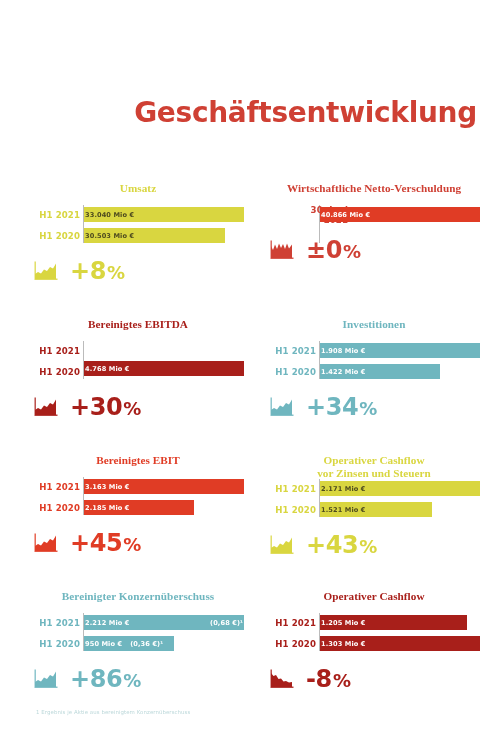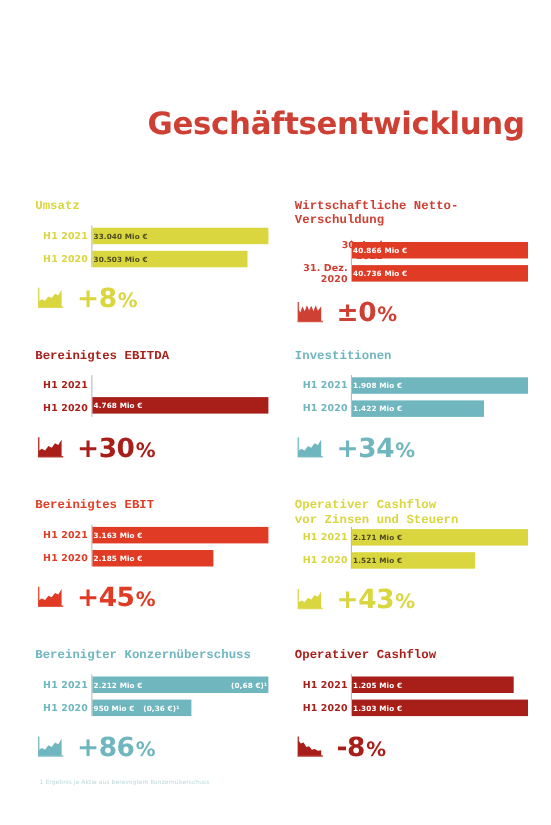--- a/index.html
+++ b/index.html
@@ -46,21 +46,22 @@
   .block {
     height: 136px;
     position: relative;
   }
   .block-heading {
     font-size: 11.2px;
     font-weight: bold;
     line-height: 13px;
     letter-spacing: 0.05px;
     margin: 0 0 11px 0;
-    font-family: Liberation Mono, monospace;
+    font-family: Liberation Serif, serif;
+    text-align: center;
   }
   .block-heading.two-line {
     margin-bottom: 0px;
   }
   .rows {
     position: relative;
     padding-left: 52px;
   }
   .rows::before {
     content: "";
@@ -189,26 +190,20 @@
       </div>
       <div class="block">
         <div class="block-heading" style="color: rgb(207, 64, 52); white-space: pre-line;">Wirtschaftliche Netto-Verschuldung</div>
         <div class="rows">
           <div class="row">
             <div class="row-label" style="color: rgb(207, 64, 52); margin-left: 32px;">30. Juni 2021</div>
             <div class="bar" style="background: rgb(224, 60, 37); width: 100%;">
               <span class="bar-value">40.866 Mio €</span>
             </div>
           </div>
-          <div class="row">
-            <div class="row-label" style="color: rgb(207, 64, 52);">31. Dez. 2020</div>
-            <div class="bar" style="background: rgb(224, 60, 37); width: 100%;">
-              <span class="bar-value">40.736 Mio €</span>
-            </div>
-          </div>
         </div>
         <div class="delta-row">
           <span style="display: block;">
             <svg class="spark" viewBox="0 0 27 22" xmlns="http://www.w3.org/2000/svg">
               <polyline points="3.2,1.5 3.2,19.2 25.5,19.2" fill="none" stroke="#cf4034" stroke-width="1.4" opacity="0.85"></polyline>
               <polygon points="3,19 3,7 5,11 7,5.5 9,10 11,4.5 13,9 15,5 17,10 19,4.5 21,9.5 24,5.5 24,19" fill="#cf4034"></polygon>
             </svg>
           </span>
           <div class="delta" style="color: rgb(207, 64, 52);"><span>±0</span><span class="pct">%</span></div>
         </div>

